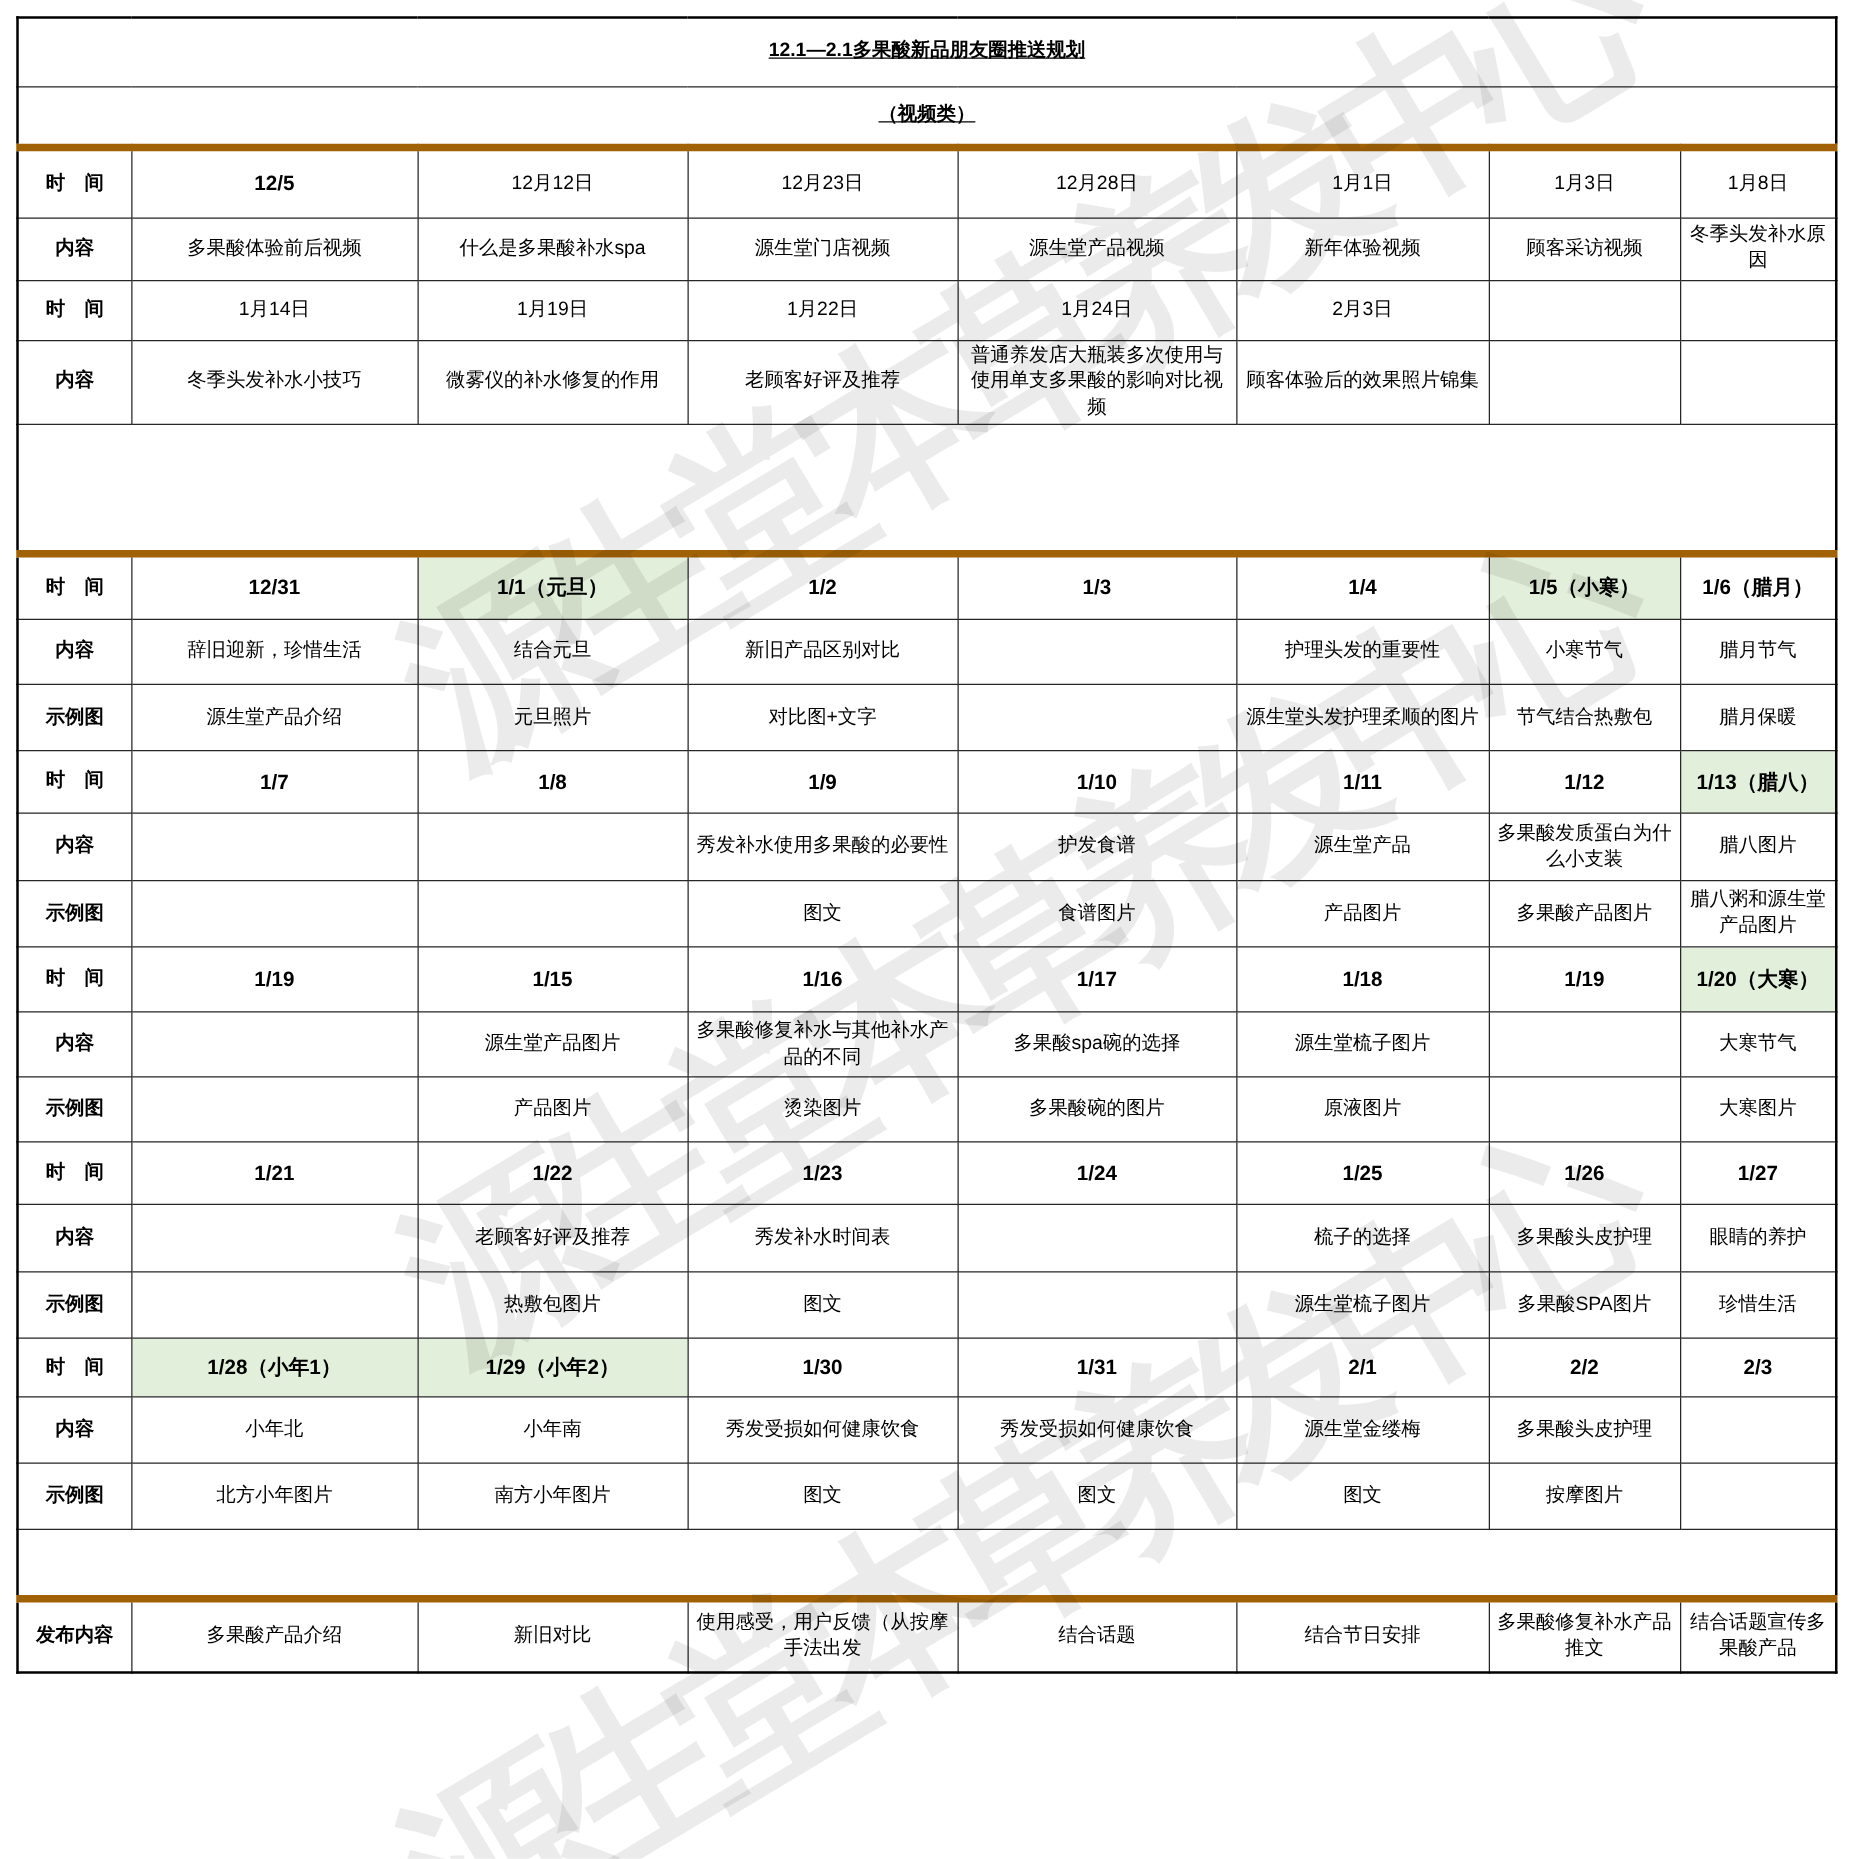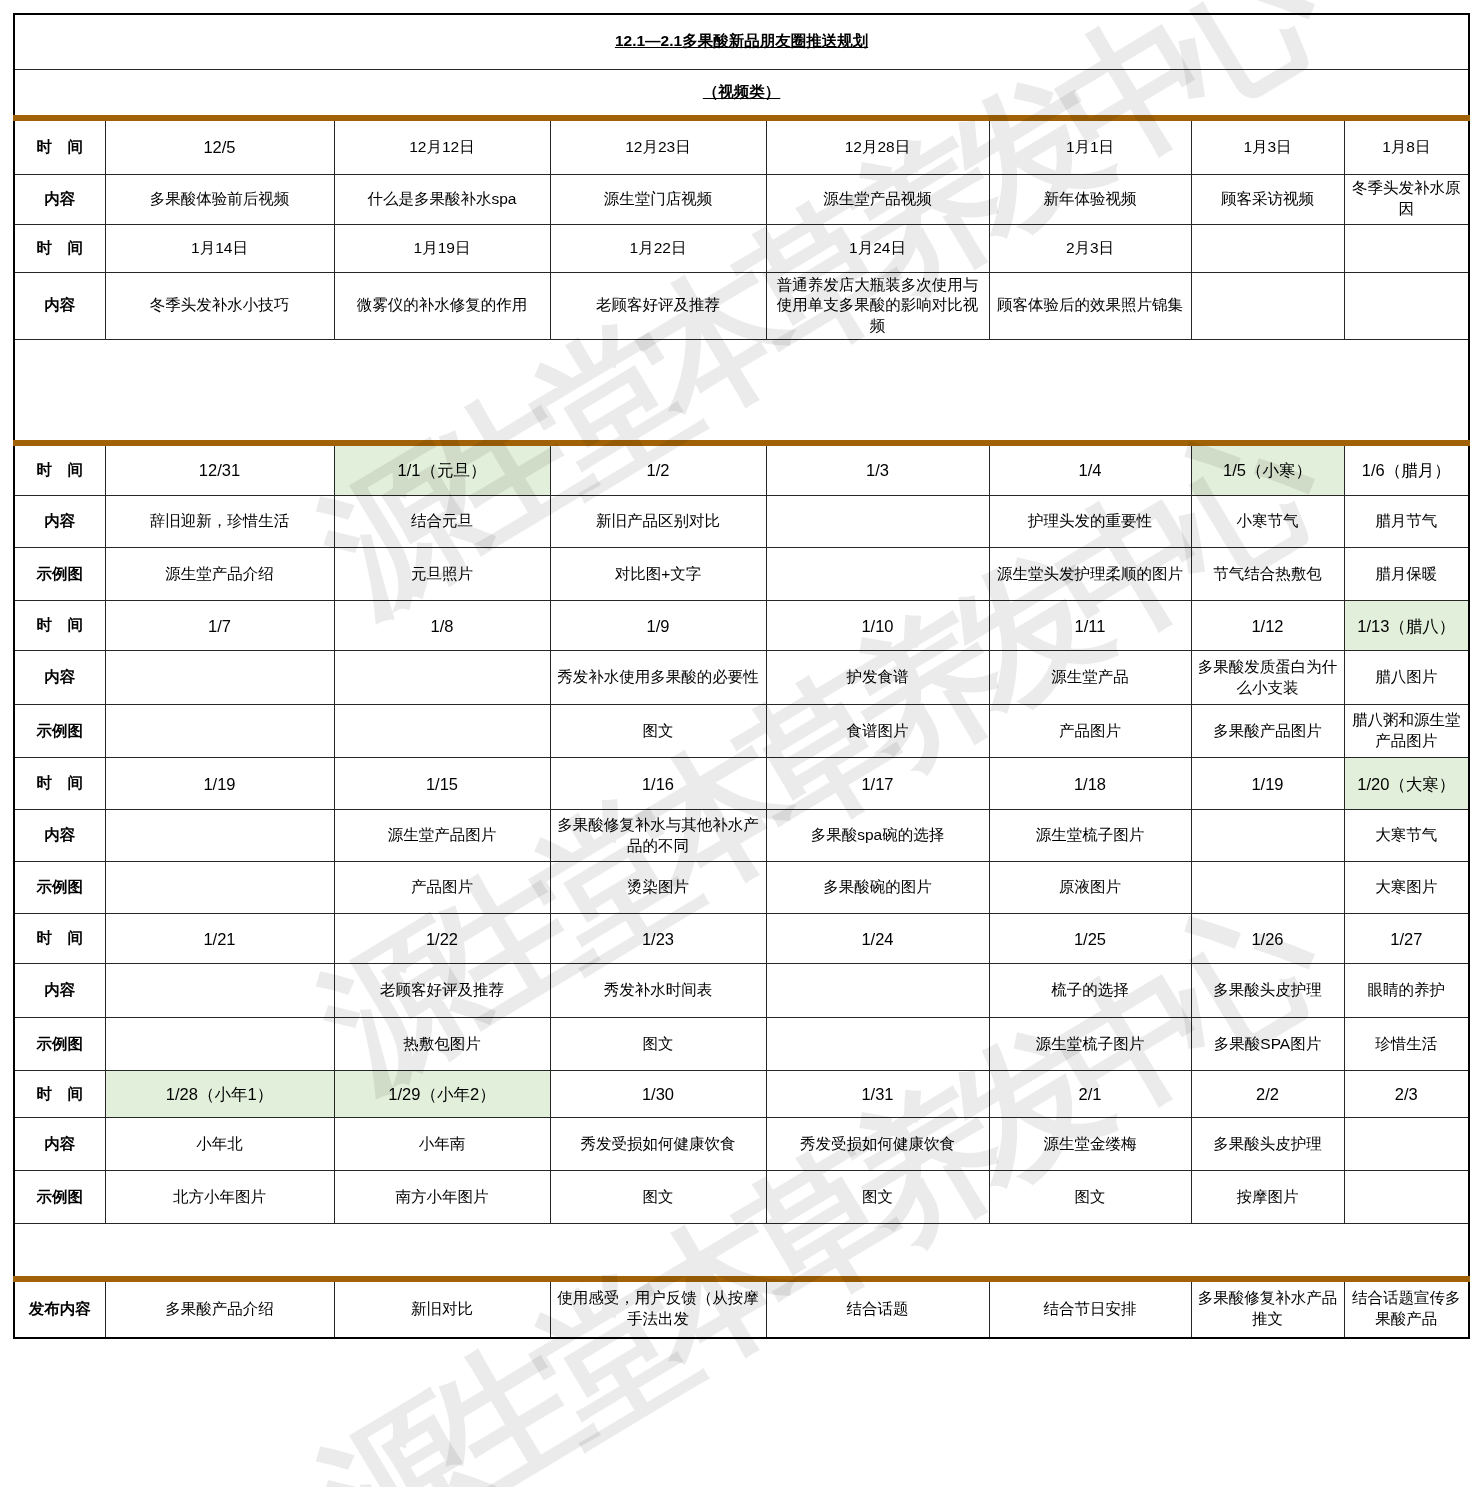--- a/index.html
+++ b/index.html
@@ -18,21 +18,21 @@
   }
   table.sheet td{
     border:1px solid #262626;
     text-align:center;vertical-align:middle;
     padding:2px 5px;line-height:1.35;
     font-size:15.5px;overflow:hidden;
     word-break:break-all;
   }
   td.title-cell{font-weight:bold;font-size:18px;text-decoration:underline;}
   td.label-cell{font-weight:bold;font-size:17px;}
-  td.cell.bold{font-weight:normal;font-size:16.5px;margin-left:36px;}
+  td.cell.bold{font-weight:bold;font-size:16.5px;margin-left:36px;}
   td.green{background:var(--hl,#e2efda);}
   tr.bb2 td{border-bottom:6px solid #a16207;}
   td.spacer-cell{border-left:2px solid #000;border-right:2px solid #000;}
   
   .watermark-layer{position:absolute;left:0;top:0;width:1482px;height:1487px;
     overflow:hidden;pointer-events:none;z-index:10;}
   .wm{
     position:absolute;white-space:nowrap;
     font-weight:bold;font-size:150px;letter-spacing:-28px;
     color:rgba(0,0,0,0.08);

